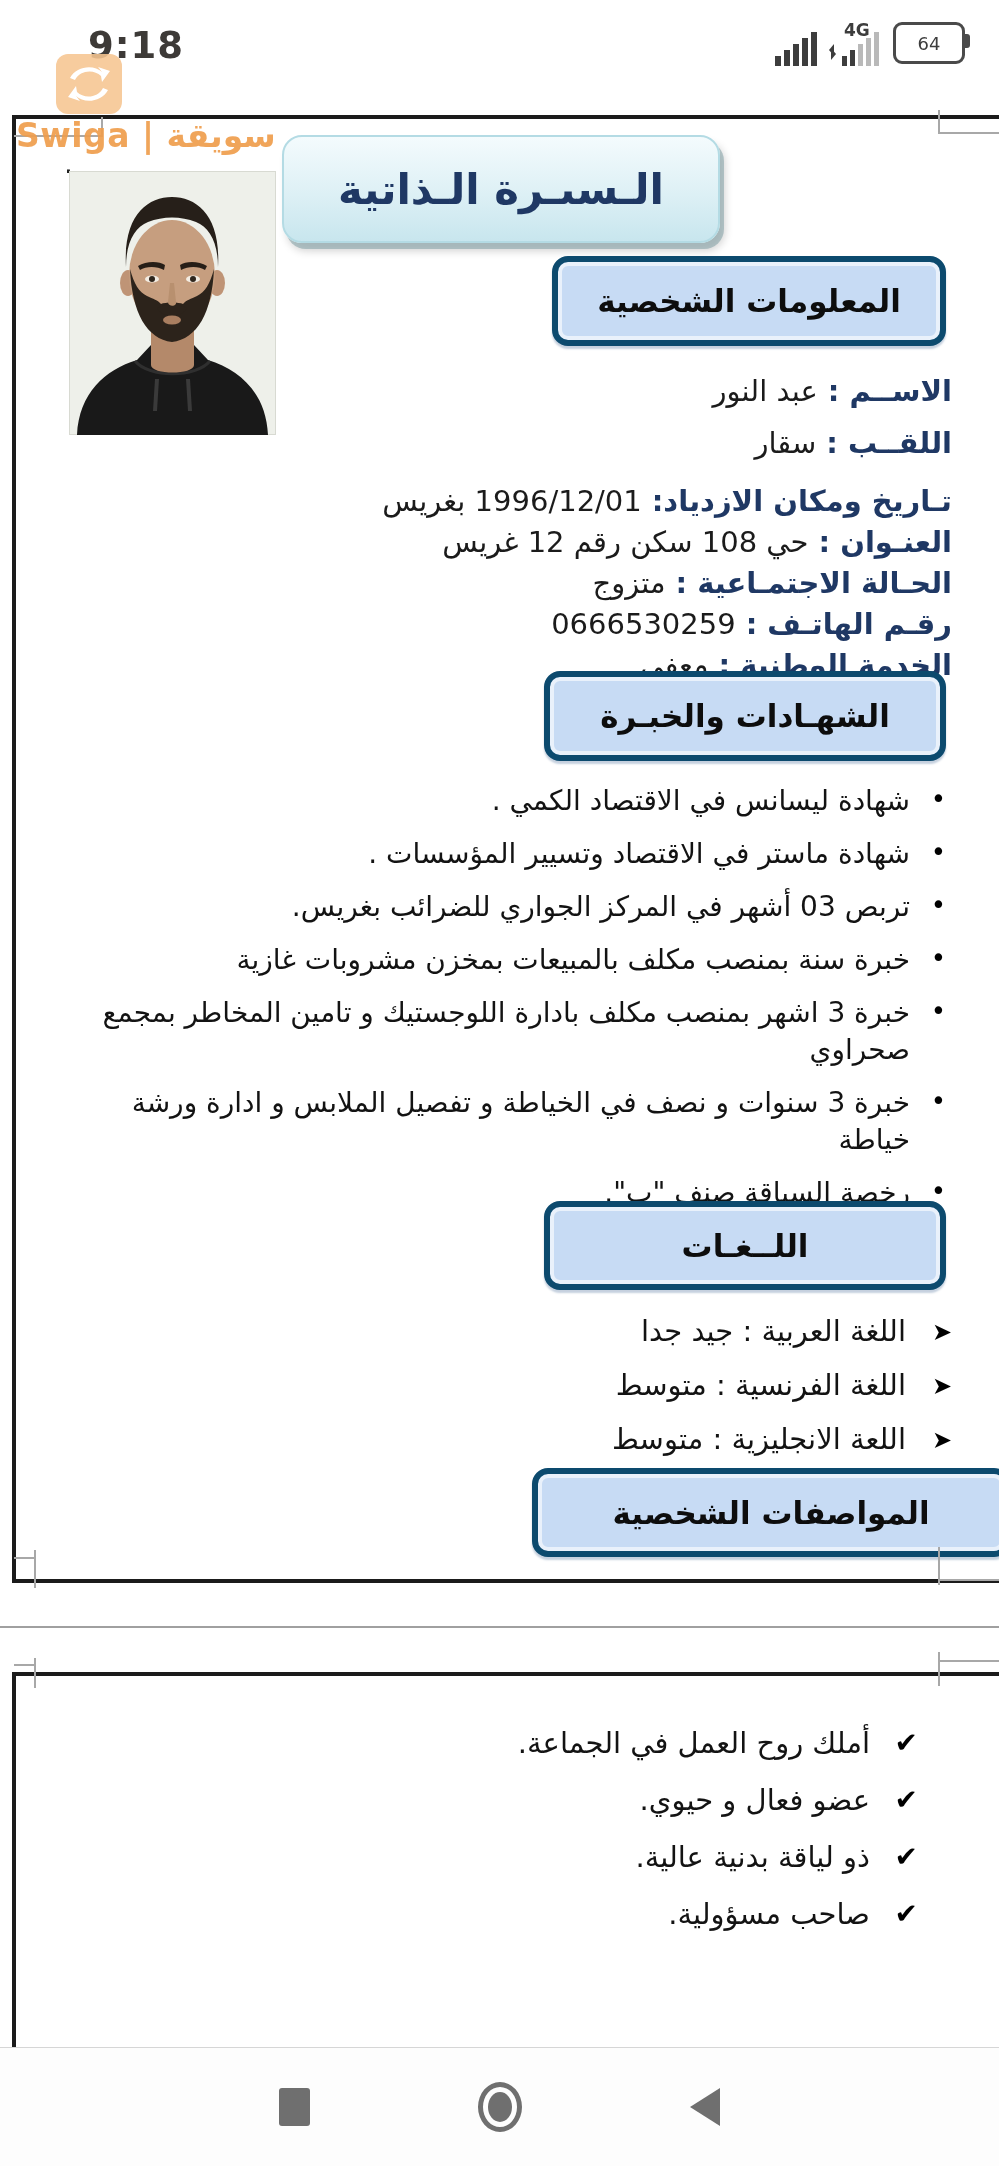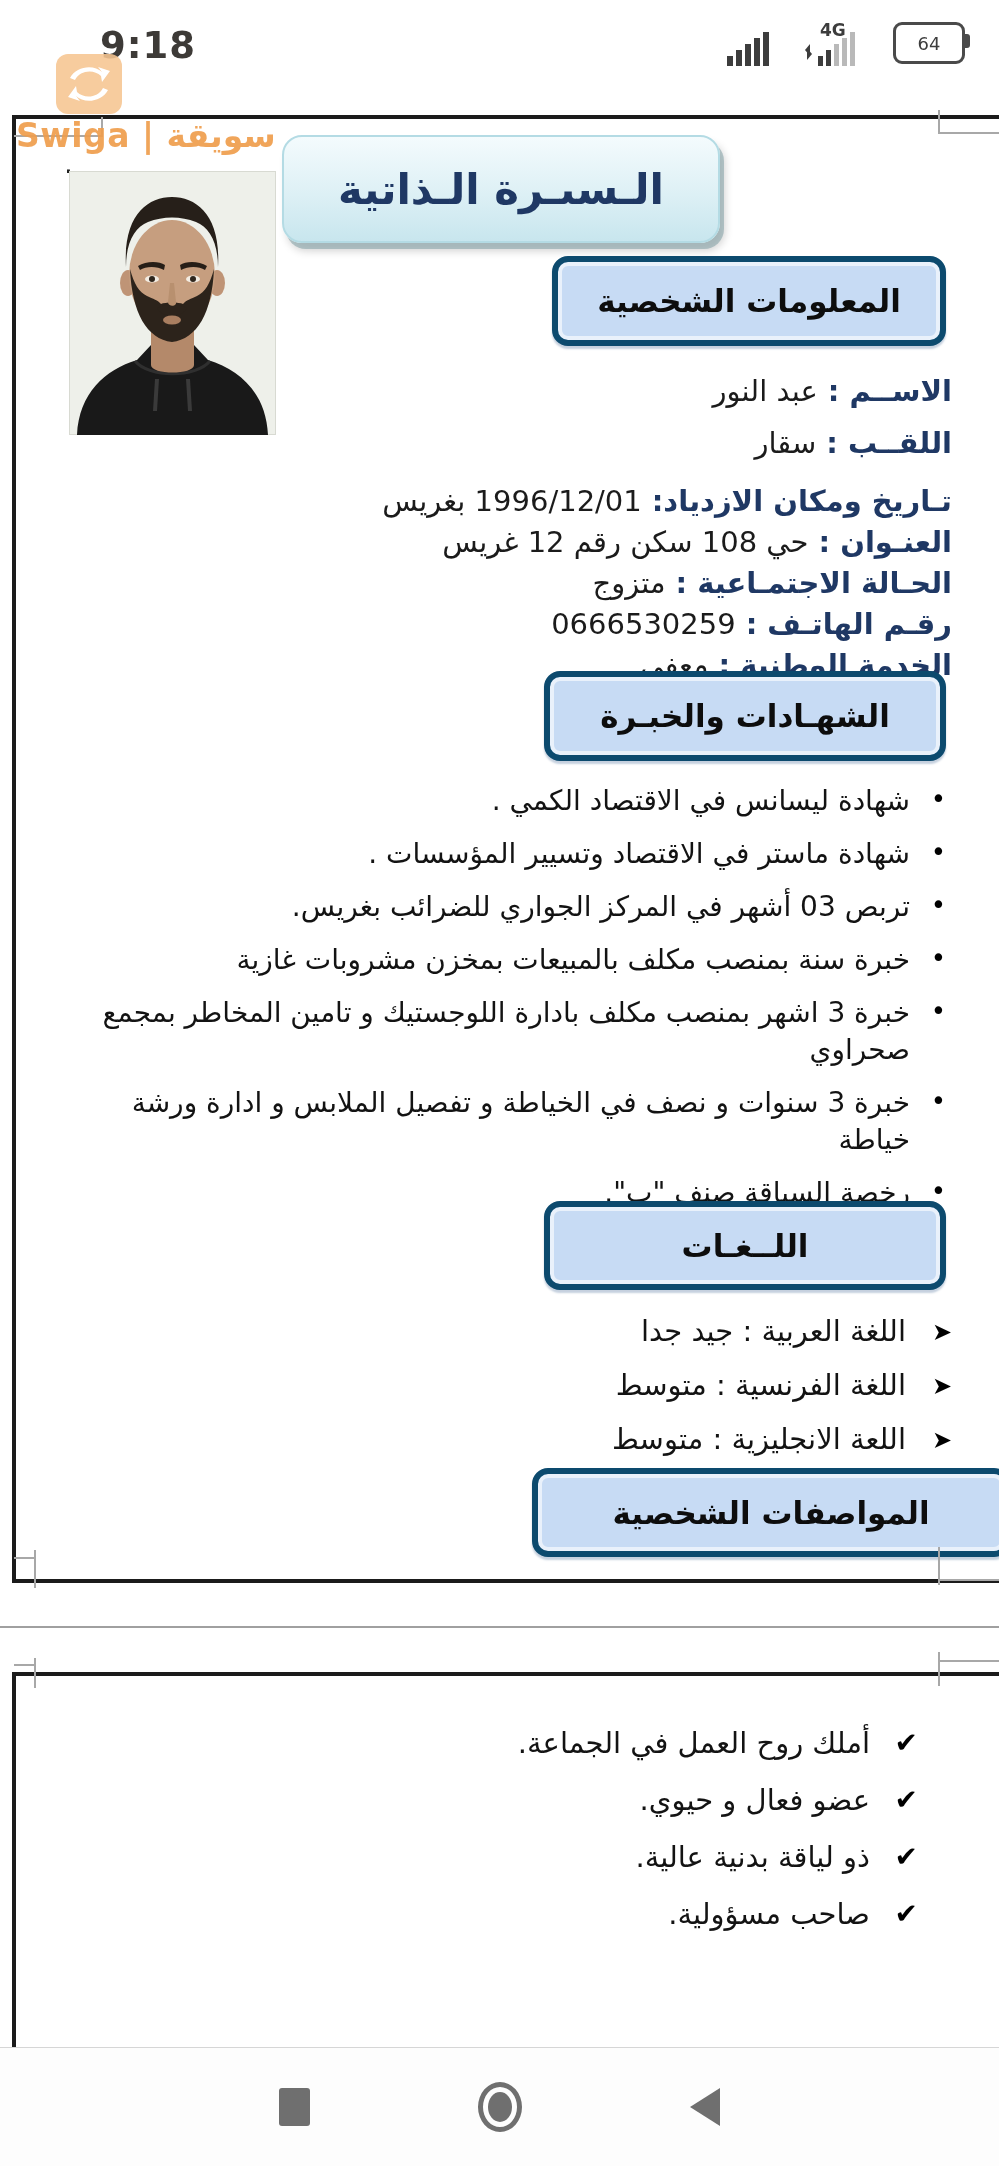--- a/index.html
+++ b/index.html
@@ -3,23 +3,23 @@
 <meta charset="utf-8">
 <style>
   html,body{margin:0;padding:0;}
   body{
     width:999px;height:2166px;position:relative;overflow:hidden;
     background:#ffffff;
     font-family:"DejaVu Sans", sans-serif;
     -webkit-font-smoothing:antialiased;
   }
   
-  .statusbar{position:absolute;top:0;left:12px;right:0;height:110px;background:#fff;z-index:20;text-align:center;}
+  .statusbar{position:absolute;top:0;left:0;right:0;height:110px;background:#fff;z-index:20;text-align:center;}
   .sb-time{position:absolute;left:88px;top:24px;font-size:37px;font-weight:600;color:#3d3a37;letter-spacing:1px;}
-  .sb-right{position:absolute;right:34px;top:22px;display:flex;align-items:flex-end;gap:29px;height:44px;}
+  .sb-right{position:absolute;right:34px;top:22px;display:flex;align-items:flex-end;gap:5px;height:44px;}
   .sb-net{position:relative;width:62px;height:44px;}
   .sb-net .net-label{position:absolute;top:-2px;left:18px;font-size:17px;font-weight:700;color:#3d3d3d;}
   .sb-batt{position:relative;width:66px;height:36px;border:3px solid #4a4a4a;border-radius:9px;
     display:flex;align-items:center;justify-content:center;margin-bottom:2px;}
   .sb-batt:after{content:"";position:absolute;right:-8px;top:9px;width:5px;height:14px;background:#4a4a4a;border-radius:0 3px 3px 0;}
   .sb-batt span{font-size:18px;font-weight:400;color:#3d3d3d;}
   
   .wm-logo{position:absolute;left:56px;top:54px;z-index:30;opacity:.88;}
   .wm-text{position:absolute;left:16px;top:116px;z-index:30;font-size:33px;font-weight:700;color:#ef9e4d;opacity:.92;letter-spacing:.5px;}
   

